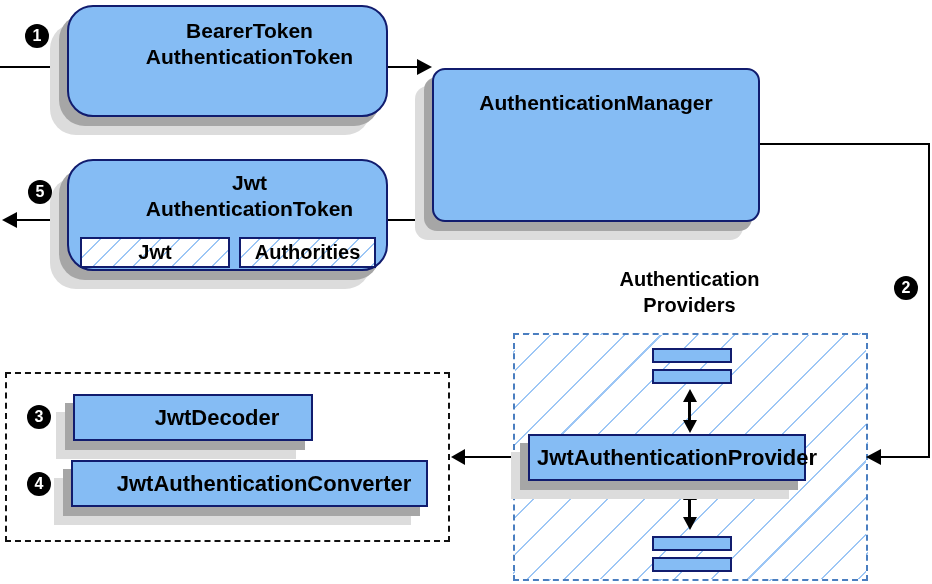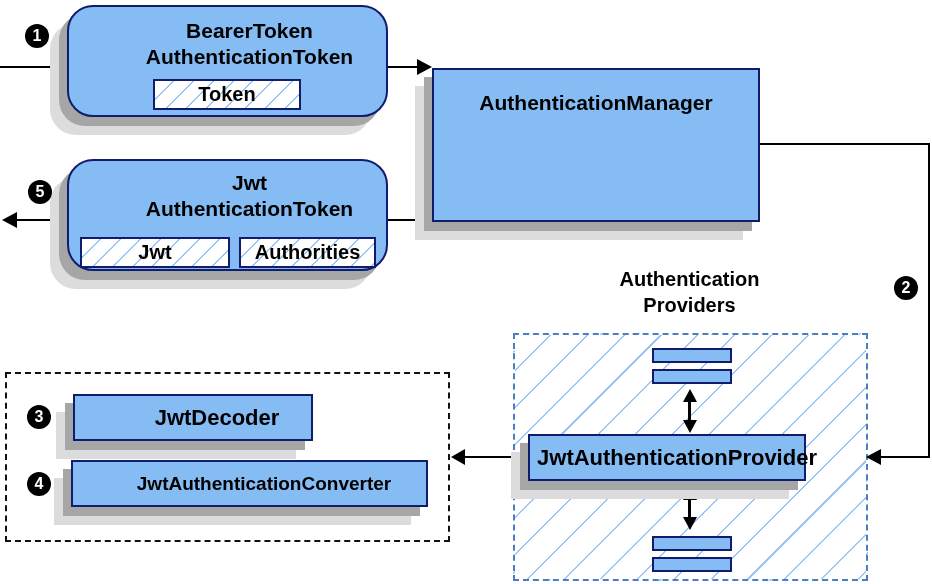--- a/index.html
+++ b/index.html
@@ -61,27 +61,26 @@
   <div class="badge" style="left:27px;top:472px;">4</div>
   <div class="badge" style="left:28px;top:180px;">5</div>
 
   <div class="line" style="left:0;top:66px;width:66px;height:2px;"></div>
 
   <div class="bluebox rounded" style="left:67px;top:5px;width:321px;height:112px;">
     <div class="boxtitle" style="padding-top:11px;">
       <div>BearerToken</div>
       <div>AuthenticationToken</div>
     </div>
-    <div class="chip" style="left:84px;top:72px;width:148px;height:31px;">Token</div>
   </div>
 
   <div class="line" style="left:388px;top:66px;width:29px;height:2px;"></div>
   <div class="ah right" style="left:417px;top:59px;"></div>
 
-  <div class="bluebox" style="left:432px;top:68px;width:328px;height:154px;">
+  <div class="bluebox" style="left:432px;top:68px;width:328px;height:154px;border-radius:13px;">
     <div class="boxtitle" style="padding-top:20px;">AuthenticationManager</div>
   </div>
 
   <div class="bluebox rounded" style="left:67px;top:159px;width:321px;height:112px;">
     <div class="boxtitle" style="padding-top:9px;">
       <div>Jwt</div>
       <div>AuthenticationToken</div>
     </div>
     <div class="chip" style="left:11px;top:76px;width:150px;height:31px;">Jwt</div>
     <div class="chip" style="left:170px;top:76px;width:137px;height:31px;">Authorities</div>
@@ -120,15 +119,15 @@
   <div class="bar" style="left:652px;top:536px;"></div>
   <div class="bar" style="left:652px;top:557px;"></div>
 
   <div class="line" style="left:464px;top:456px;width:64px;height:2px;"></div>
   <div class="ah left" style="left:451px;top:449px;border-right-width:14px;"></div>
 
   <div class="dashed-black" style="left:5px;top:372px;width:445px;height:170px;"></div>
 
   <div class="bluebox flexc" style="left:73px;top:394px;width:240px;height:47px;font-size:22px;padding-left:48px;">JwtDecoder</div>
 
-  <div class="bluebox flexc" style="left:71px;top:460px;width:357px;height:47px;font-size:19px;padding-left:29px;">JwtAuthenticationConverter</div>
+  <div class="bluebox flexc" style="left:71px;top:460px;width:357px;height:47px;font-size:22px;padding-left:29px;">JwtAuthenticationConverter</div>
 
 </div>
 
 </body></html>

